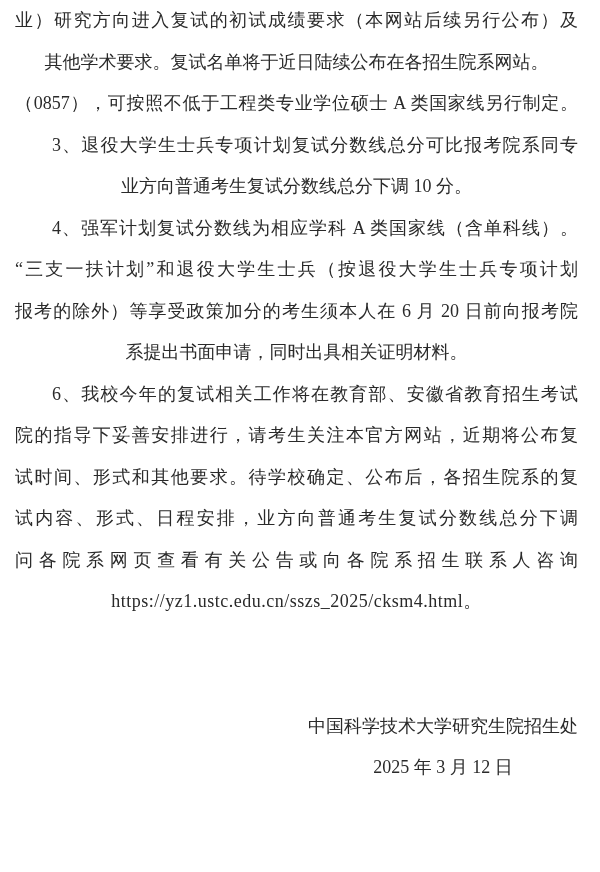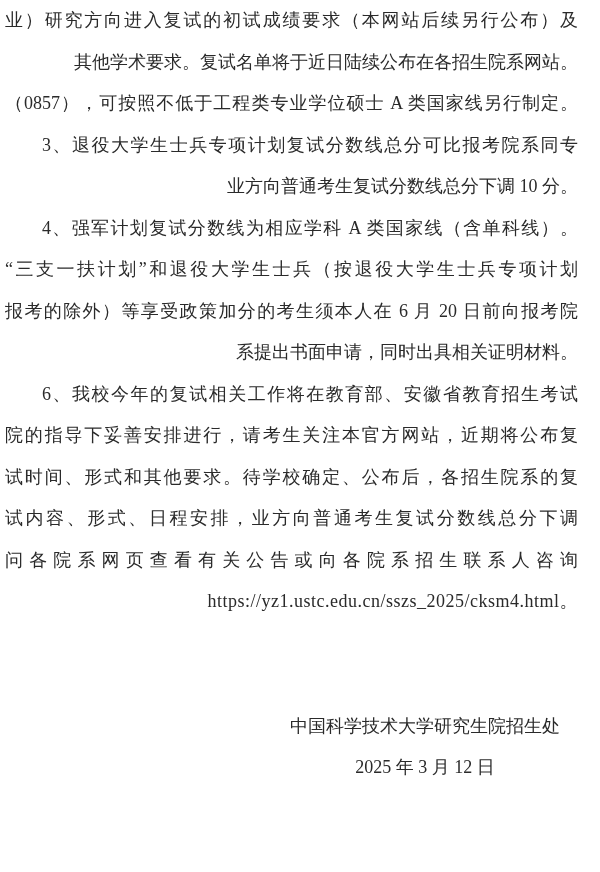--- a/index.html
+++ b/index.html
@@ -5,51 +5,50 @@
   html, body {
     margin: 0;
     padding: 0;
     background: #ffffff;
   }
   .page {
     position: relative;
     width: 600px;
     height: 872px;
     box-sizing: border-box;
-    padding: 0 22px 0 5px;
+    padding: 0 22px 0 15px;
     background: #ffffff;
     font-family: "Liberation Serif", "DejaVu Serif", serif;
     color: #2a2a2a;
     overflow: hidden;
   }
   .line {
     height: 41.5px;
     line-height: 41.5px;
     font-size: 18px;
-    text-align: right;
+    text-align: center;
     white-space: normal;
     overflow: hidden;
   }
   .line.fill {
     text-align: justify;
     text-align-last: justify;
   }
   .line.indent {
     padding-left: 37px;
   }
   .line.url {
     letter-spacing: 0.5px;
   }
   .spacer {
     height: 83px;
   }
   .sig-block {
     width: fit-content;
     margin-left: auto;
-    margin-right: 18px;
     text-align: center;
   }
   .sig-block .line {
     text-align: center;
   }
 </style>
 </head>
 <body>
 
 <div class="page">

